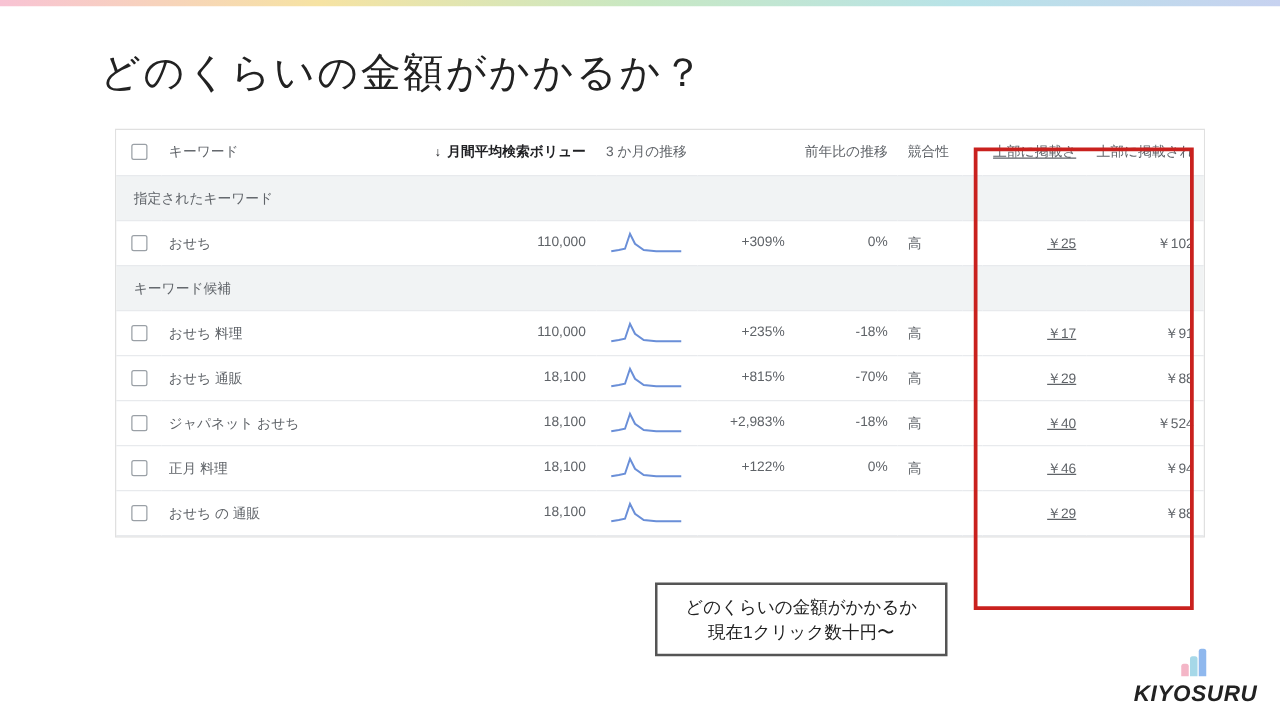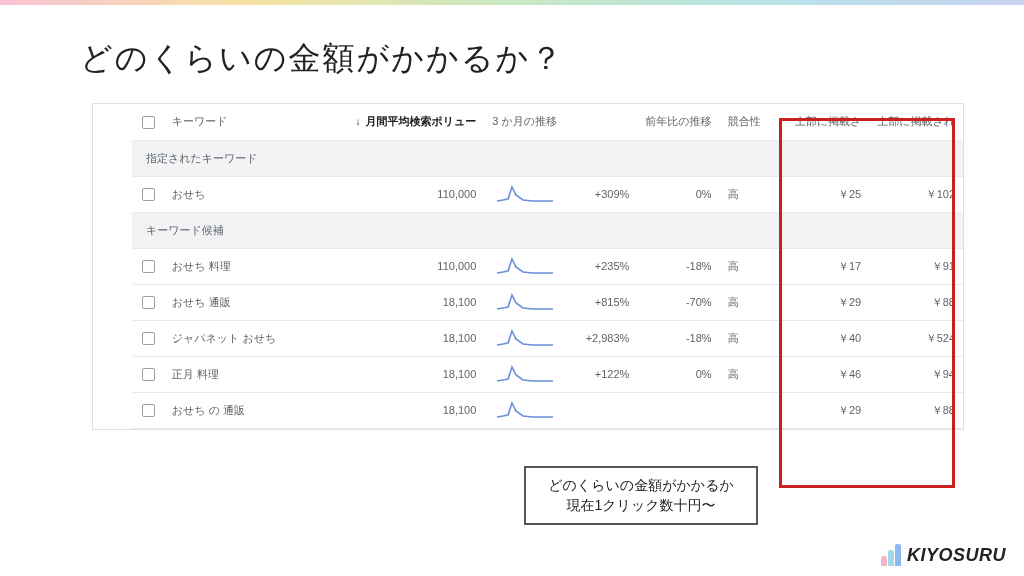--- a/index.html
+++ b/index.html
@@ -23,21 +23,20 @@
     color: #222;
     padding: 32px 0 22px 80px;
     letter-spacing: 2px;
   }
   .table-wrap {
     margin: 0 60px 0 92px;
     border: 1px solid #e0e0e0;
     font-size: 11px;
     color: #5f6368;
     position: relative;
-    padding-left: 39px;
   }
   table { width: 100%; border-collapse: collapse; }
   th, td {
     border-bottom: 1px solid #e8eaed;
     padding: 0 8px;
     height: 36px;
     text-align: left;
     vertical-align: middle;
     white-space: nowrap;
     overflow: hidden;
@@ -60,21 +59,21 @@
     vertical-align: middle;
   }
   .col-chk { width: 36px; text-align: center; }
   .col-kw  { width: 210px; padding-left:6px;}
   .col-vol { width: 110px; }
   .col-trend { width: 78px; text-align:center;}
   .col-3m  { width: 78px; }
   .col-yoy { width: 72px; }
   .col-comp{ width: 52px; }
   .spacer  { width: 10px; border-bottom:1px solid #e8eaed;}
-  .col-low { width: 74px; }
+  .col-low { width: 74px; text-decoration: underline; }
   .col-high{ width: 78px; }
   .sparkline {
     width: 60px; height: 24px;
   }
   .red-box {
     position: absolute;
     border: 3px solid #c9211e;
     pointer-events: none;
     top: 118px;
     left: 779px;
@@ -99,20 +98,21 @@
     right: 18px;
     bottom: 10px;
     font-size: 18px;
     font-style: italic;
     font-weight: 700;
     letter-spacing: 0.5px;
     color: #222;
     display: flex;
     align-items: center;
     gap: 4px;
+    flex-direction: column;
   }
   .brand-logo {
     width: 22px; height: 22px; position: relative;
   }
   .brand-logo span {
     position:absolute; bottom:0; width:6px; border-radius:2px 2px 0 0;
   }
   .arrow-down { font-size:10px; margin-right:2px;}
 </style>
 </head>

